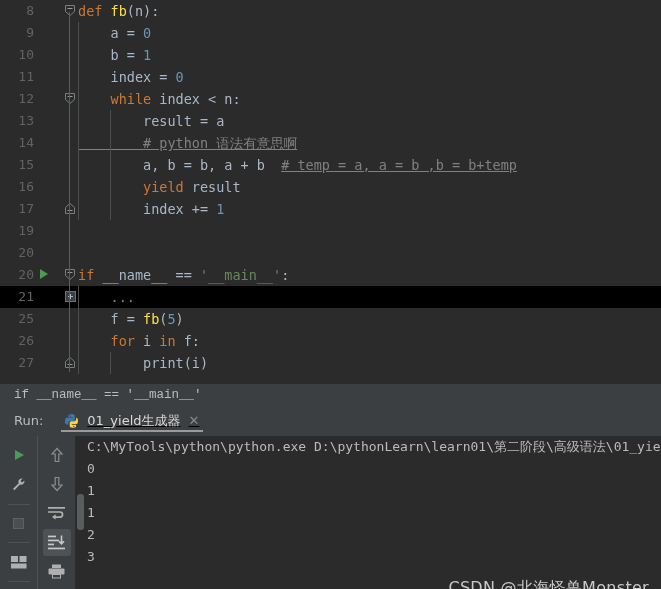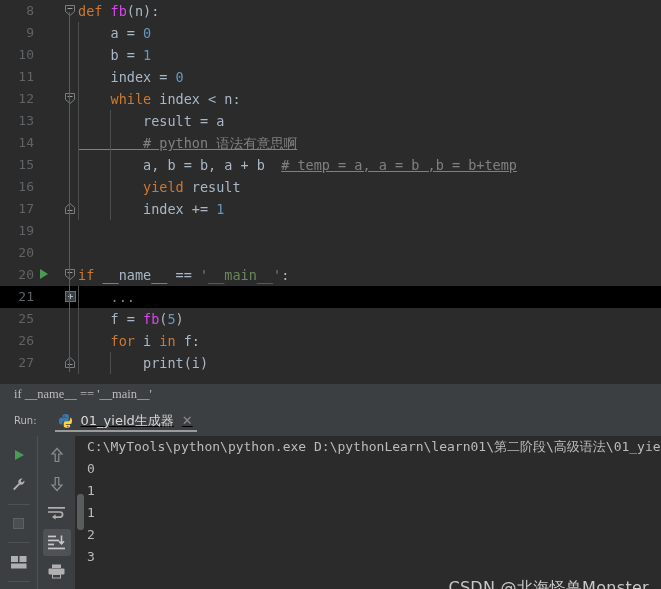--- a/index.html
+++ b/index.html
@@ -67,44 +67,44 @@
   }
 
   .codetext {
     position: relative; white-space: pre; line-height: 22px;
     color: #a9b7c6; padding-left: 16px;
   }
   .kw   { color: #cc7832; }
   .num  { color: #6897bb; }
   .str  { color: #6a8759; }
   .com  { color: #808080; text-decoration: underline; }
-  .fn   { color: #d946ef; }
+  .fn   { color: #fde047; }
   .def  { color: #a9b7c6; }
   .ph   { color: #808080; }
   .row-hl  { background: #000000; }
 
   
   .breadcrumb {
     position: absolute; left: 0; top: 383px; width: 661px; height: 22px;
     background: #3c3f41; border-top: 1px solid #2b2b2b;
     display: flex; align-items: center; padding-left: 14px;
-    color: #bbbbbb; font-size: 12.5px; font-family: Liberation Serif, serif;
+    color: #bbbbbb; font-size: 12.5px; font-family: Liberation Mono, monospace;
   }
 
   
   .runwin {
     position: absolute; left: 0; top: 405px; width: 661px; height: 184px;
     background: #3c3f41;
   }
   .run-header {
     position: relative; height: 31px; display: flex; align-items: center;
     padding-left: 14px; background: #3c3f41;
   }
   .run-label {
-    color: #bbbbbb; font-size: 10px; margin-right: 18px;
+    color: #bbbbbb; font-size: 13px; margin-right: 18px;
     font-family: "DejaVu Sans", sans-serif;
   }
   .run-tab {
     position: relative; display: flex; align-items: center; height: 31px;
     padding: 0 4px;
     text-decoration: underline;
   }
   .run-tab::after {
     content: ""; position: absolute; left: 0; right: 0; bottom: 4px;
     height: 2px; background: #9a9a9a;

